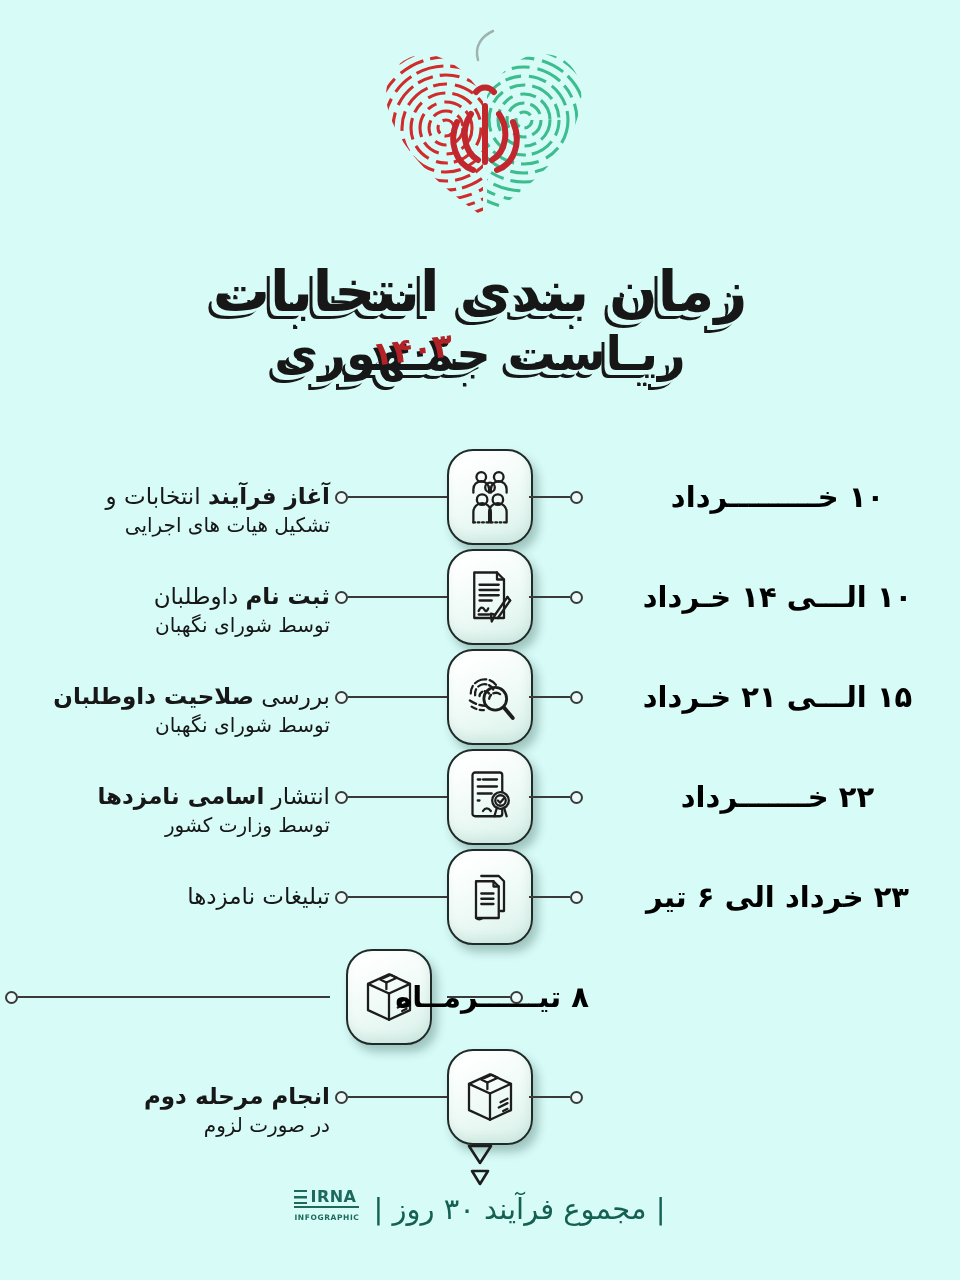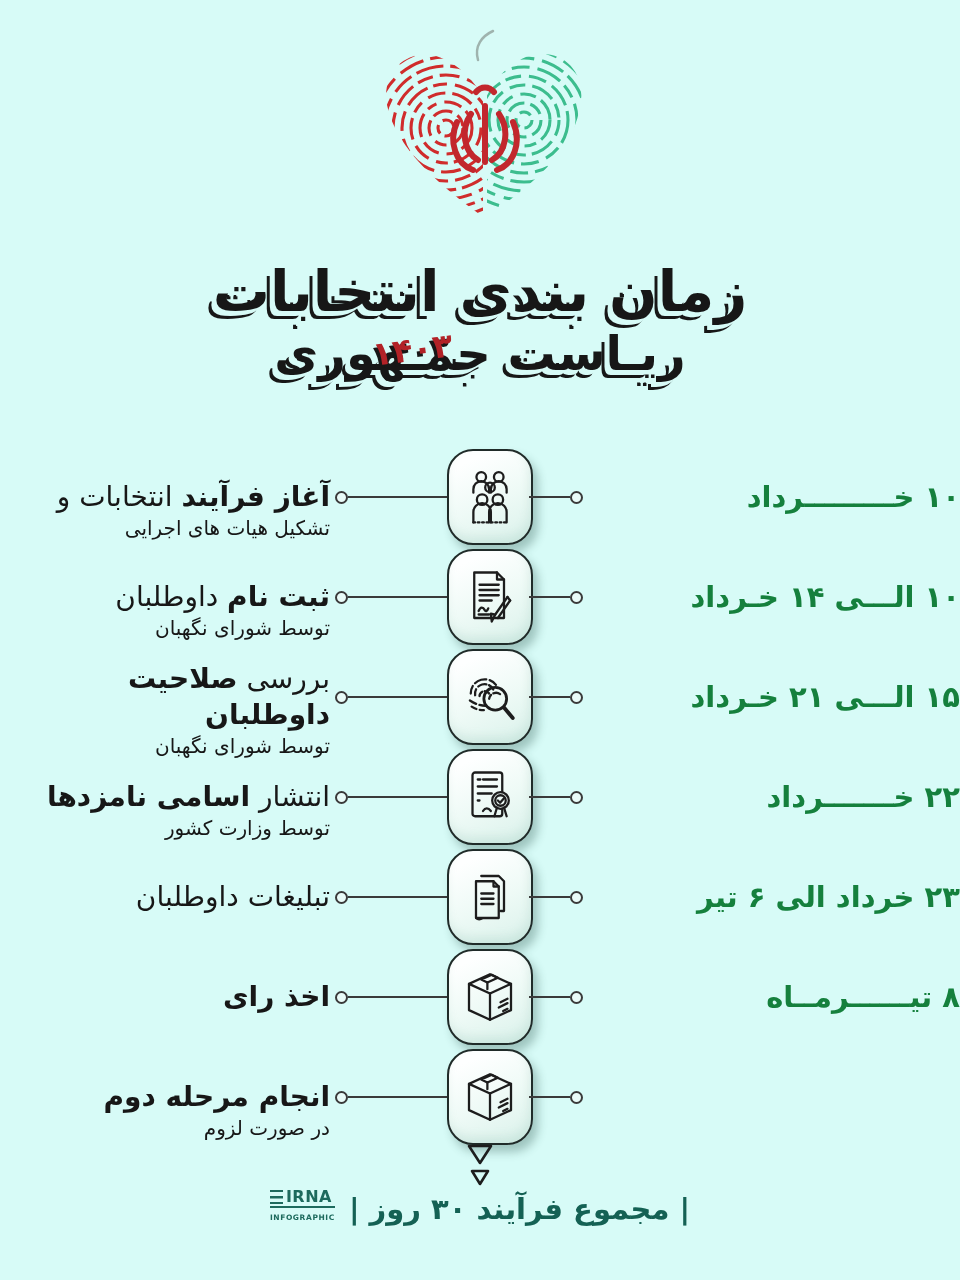--- a/index.html
+++ b/index.html
@@ -25,52 +25,52 @@
     text-shadow:-3px 3px 0 #171717;
   }
   
   .timeline{position:absolute;top:447px;left:0;width:960px;}
   .row{
     display:grid;grid-template-columns:330px 117px 82px 60px 371px;
     align-items:center;height:100px;
   }
   .desc{text-align:right;line-height:1.3;}
   .desc.has2{transform:translateY(13px);}
-  .desc .l1{font-size:28px;}
+  .desc .l1{font-size:23px;}
   .desc .l1 .b{font-weight:bold;}
   .desc .l2{font-size:20px;margin-top:0;}
   .desc .l2:empty{display:none;}
   .conn{display:flex;align-items:center;height:100%;}
   .conn .line{flex:1;height:2.5px;background:#3a3a3a;}
   .conn .dot{
     width:9px;height:9px;border:2.2px solid #3a3a3a;border-radius:50%;
     background:#e9fbf8;flex:0 0 auto;
   }
   .conn-l{padding-left:5px;}
   .conn-r{padding-right:6px;}
   .badge{
     width:82px;height:92px;border-radius:26px;margin:0 auto;
     border:2.5px solid #202b29;
     background:linear-gradient(155deg,#feffff 15%,#eefaf6 55%,#d9f1ea 100%);
     box-shadow:5px 7px 10px rgba(25,70,60,.30), inset -2px -6px 10px rgba(140,190,178,.22);
     display:flex;align-items:center;justify-content:center;
   }
   .badge svg{display:block;}
   .date{
-    font-size:29px;font-weight:bold;color:#15803d;white-space:nowrap;
-    text-align:right;padding-left:6px;
+    font-size:29px;font-weight:bold;color:#000000;white-space:nowrap;
+    text-align:center;padding-left:6px;
   }
   
   .chevrons{position:absolute;left:0;top:1143px;width:960px;text-align:center;}
   .chevrons svg{display:inline-block;}
   .footer{
     position:absolute;left:0;top:1192px;width:960px;
     display:flex;align-items:center;justify-content:center;gap:14px;
   }
-  .total{font-size:29px;font-weight:bold;color:#146154;white-space:nowrap;}
+  .total{font-size:29px;font-weight:normal;color:#146154;white-space:nowrap;}
   .irna{color:#1d6a5d;text-align:left;line-height:1;flex:0 0 auto;transform:translateY(-4px);}
   .irna .top{display:flex;align-items:center;gap:3px;border-bottom:2.5px solid #1d6a5d;padding-bottom:1px;}
   .irna .bars{display:inline-block;width:13px;height:10px;
     border-top:2.5px solid #1d6a5d;border-bottom:2.5px solid #1d6a5d;
     background:linear-gradient(#1d6a5d,#1d6a5d) center/100% 2.5px no-repeat;}
   .irna .name{font-size:16px;font-weight:bold;letter-spacing:.5px;}
   .irna .sub{font-size:7.5px;font-weight:bold;letter-spacing:.6px;margin-top:6px;}
   .ic{stroke:#1d1d1d;fill:none;stroke-width:2.6;stroke-linecap:round;stroke-linejoin:round;}
 </style>
 </head>
@@ -246,21 +246,21 @@
     </div>
     <div class="conn conn-r">
         <span class="line"></span>
         <span class="dot"></span>
       </div>
     <div class="date" dir="rtl">۲۲ خـــــــرداد</div>
   </div>
 
   <div class="row">
     <div class="desc" dir="rtl">
-      <div class="l1"><span class="pre">تبلیغات داوطلبان</span><span class="b"></span><span class="post"></span></div>
+      <div class="l1"><span class="pre">تبلیغات نامزدها</span><span class="b"></span><span class="post"></span></div>
 
     </div>
     <div class="conn conn-l">
         <span class="dot"></span>
         <span class="line"></span>
       </div>
     <div class="badge">
       <svg class="ic" width="56" height="60" viewBox="0 0 64 68">
         <path d="M22 10 h20 l6 6 v34 h-4"></path>
         <path d="M16 16 h20 l6 6 v36 h-26 z"></path>
@@ -270,24 +270,20 @@
       </svg>
     </div>
     <div class="conn conn-r">
         <span class="line"></span>
         <span class="dot"></span>
       </div>
     <div class="date" dir="rtl">۲۳ خرداد الی ۶ تیر</div>
   </div>
 
   <div class="row">
-    <div class="desc" dir="rtl">
-      <div class="l1"><span class="pre"></span><span class="b">اخذ رای</span><span class="post"></span></div>
-
-    </div>
     <div class="conn conn-l">
         <span class="dot"></span>
         <span class="line"></span>
       </div>
     <div class="badge">
       <svg class="ic" width="56" height="60" viewBox="0 0 64 68">
         <path d="M32 8 L56 19 L32 30 L8 19 Z"></path>
         <path d="M8 19 L8 49 L32 60 L32 30"></path>
         <path d="M56 19 L56 49 L32 60"></path>
         <path d="M22 14 L34 8.5 L41 12 L29 17.5 Z"></path>

